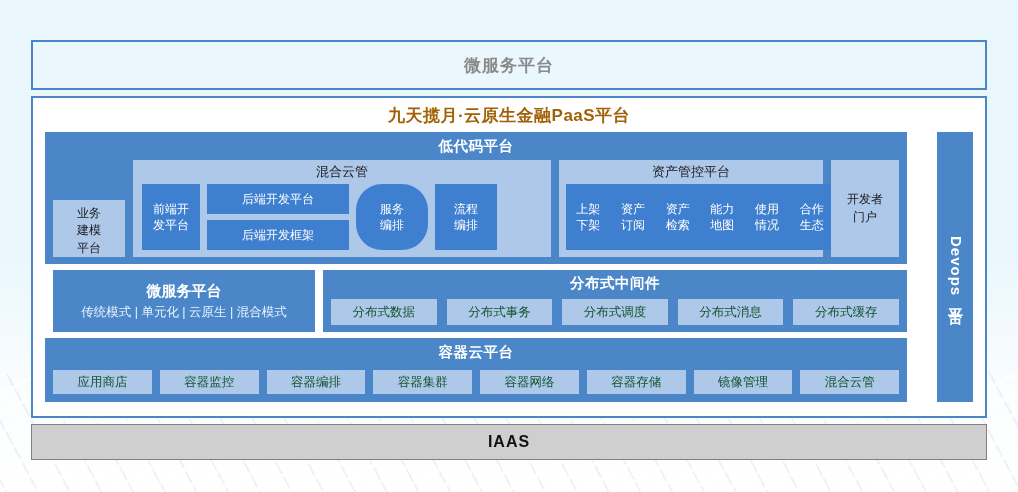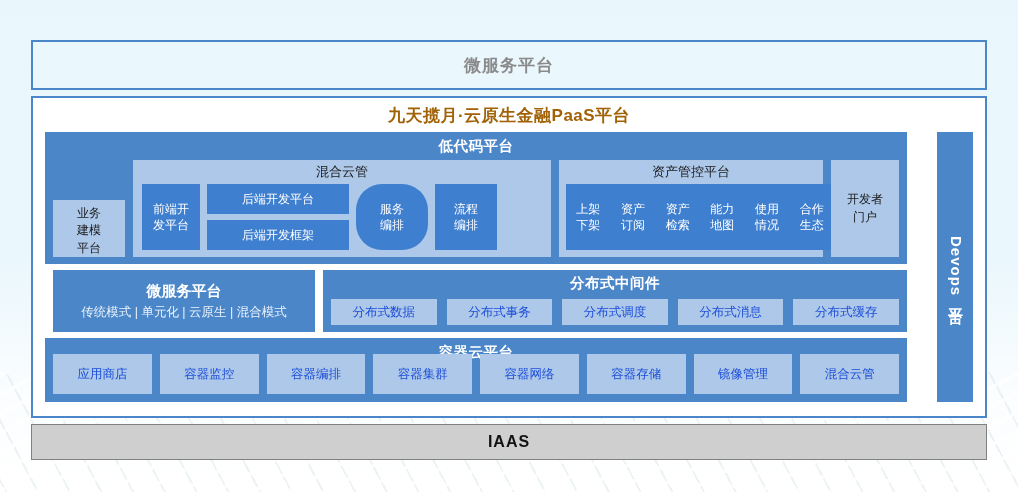--- a/index.html
+++ b/index.html
@@ -218,39 +218,39 @@
   }
   .middleware-tiles {
     position: absolute;
     left: 8px; right: 8px; bottom: 7px;
     display: flex; gap: 10px;
   }
   .chip {
     flex: 1;
     height: 26px;
     background: #adc8e9;
-    color: #1d4ed8;
+    color: #14532d;
     font-size: 12.5px;
     display: flex; align-items: center; justify-content: center;
     box-sizing: border-box;
   }
 
   
   .row-container {
     position: absolute;
     left: 0; top: 206px;
     width: 862px; height: 64px;
     padding-top: 5px;
   }
   .container-tiles {
     position: absolute;
     left: 8px; right: 8px; bottom: 8px;
     display: flex; gap: 8px;
   }
-  .container-tiles .chip { height: 40px; font-size: 12.5px; }
+  .container-tiles .chip { height: 24px; font-size: 12.5px; }
 
   
   .devops {
     position: absolute;
     right: 0; top: 0;
     width: 36px; height: 270px;
     background: #4a86c8;
     display: flex; align-items: center; justify-content: center;
   }
   .devops-label {

